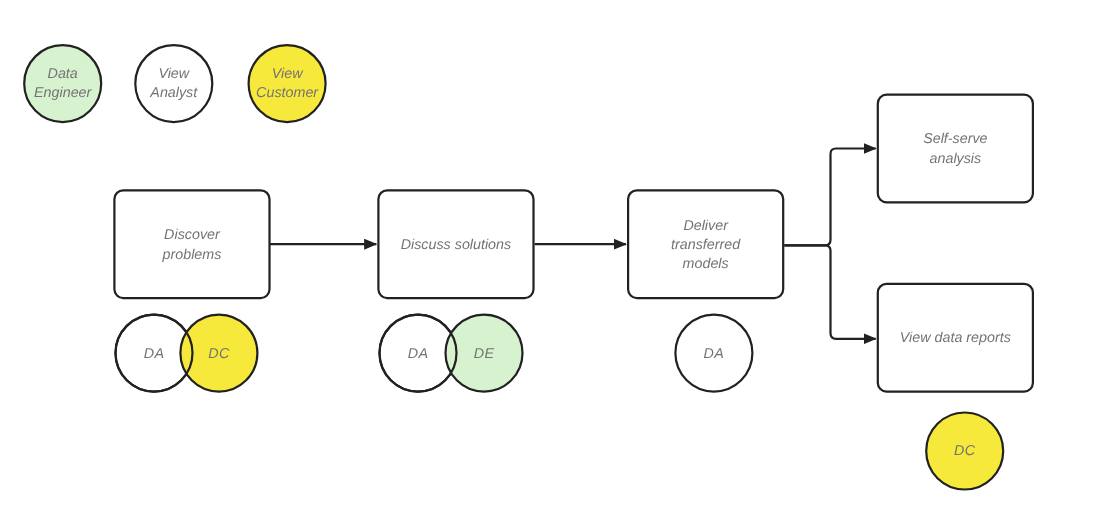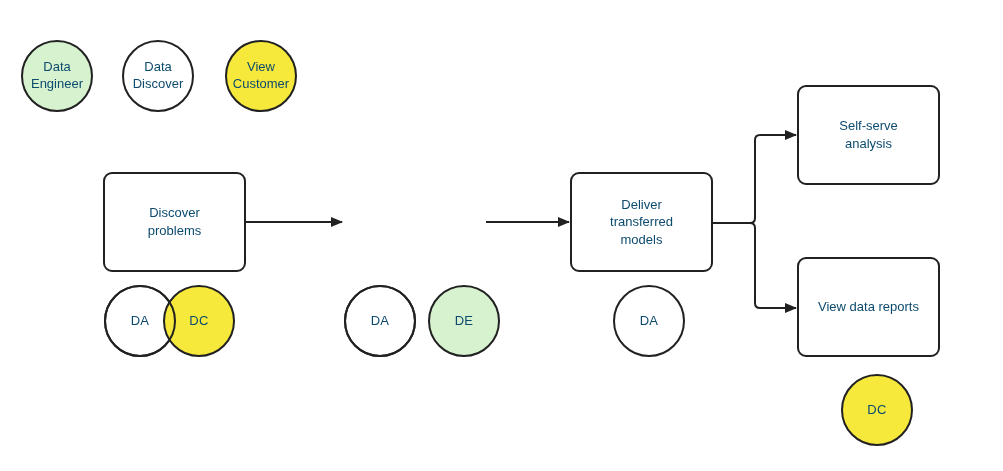--- a/index.html
+++ b/index.html
@@ -3,22 +3,23 @@
 <meta charset="utf-8">
 <style>
   * { margin: 0; padding: 0; box-sizing: border-box; }
   html, body { background: #ffffff; }
   #canvas {
     position: relative;
     width: 1003px;
     height: 471px;
     background: #ffffff;
     font-family: "Liberation Sans", sans-serif;
-    color: #0c4a6e;
+    color: #737373;
     overflow: hidden;
+    font-style: italic;
   }
   #connector-layer {
     position: absolute;
     inset: 0;
     z-index: 1;
   }
   .flow-box {
     position: absolute;
     width: 143px;
     height: 100px;
@@ -72,49 +73,52 @@
     <path d="M245,222 L342,222" fill="none" stroke="#212121" stroke-width="2" marker-end="url(#arrowhead)"></path>
     <path d="M486,222 L569,222" fill="none" stroke="#212121" stroke-width="2" marker-end="url(#arrowhead)"></path>
     <path d="M713,223 L750,223 Q755,223 755,218 L755,140 Q755,135 760,135 L796,135" fill="none" stroke="#212121" stroke-width="2" stroke-linejoin="round" marker-end="url(#arrowhead)"></path>
     <path d="M713,223 L750,223 Q755,223 755,228 L755,303 Q755,308 760,308 L796,308" fill="none" stroke="#212121" stroke-width="2" stroke-linejoin="round" marker-end="url(#arrowhead)"></path>
   </svg>
 
   <div class="circle green" style="left:21px; top:40px;">
     <span class="legend-label">Data Engineer</span>
   </div>
   <div class="circle white" style="left:122px; top:40px;">
-    <span class="legend-label">Data Discover</span>
+    <span class="legend-label">View Analyst</span>
   </div>
   <div class="circle yellow" style="left:225px; top:40px;">
     <span class="legend-label">View Customer</span>
   </div>
 
   <div class="flow-box" style="left:103px; top:172px;justify-content:flex-end;">
     <span>Discover problems</span>
+  </div>
+  <div class="flow-box" style="left:343px; top:172px;">
+    <span>Discuss solutions</span>
   </div>
   <div class="flow-box" style="left:570px; top:172px;">
     <span>Deliver transferred models</span>
   </div>
   <div class="flow-box" style="left:797px; top:85px;">
     <span>Self-serve analysis</span>
   </div>
   <div class="flow-box" style="left:797px; top:257px;justify-content:center;">
     <span>View data reports</span>
   </div>
 
   <div class="circle white" style="left:104px; top:285px;"></div>
   <div class="circle yellow" style="left:163px; top:285px;">
     <span class="badge-label">DC</span>
   </div>
   <div class="circle outline-overlay" style="left:104px; top:285px;">
     <span class="badge-label">DA</span>
   </div>
 
   <div class="circle white" style="left:344px; top:285px;"></div>
-  <div class="circle green" style="left:428px; top:285px;">
+  <div class="circle green" style="left:404px; top:285px;">
     <span class="badge-label">DE</span>
   </div>
   <div class="circle outline-overlay" style="left:344px; top:285px;">
     <span class="badge-label">DA</span>
   </div>
 
   <div class="circle white" style="left:613px; top:285px;">
     <span class="badge-label">DA</span>
   </div>
 

